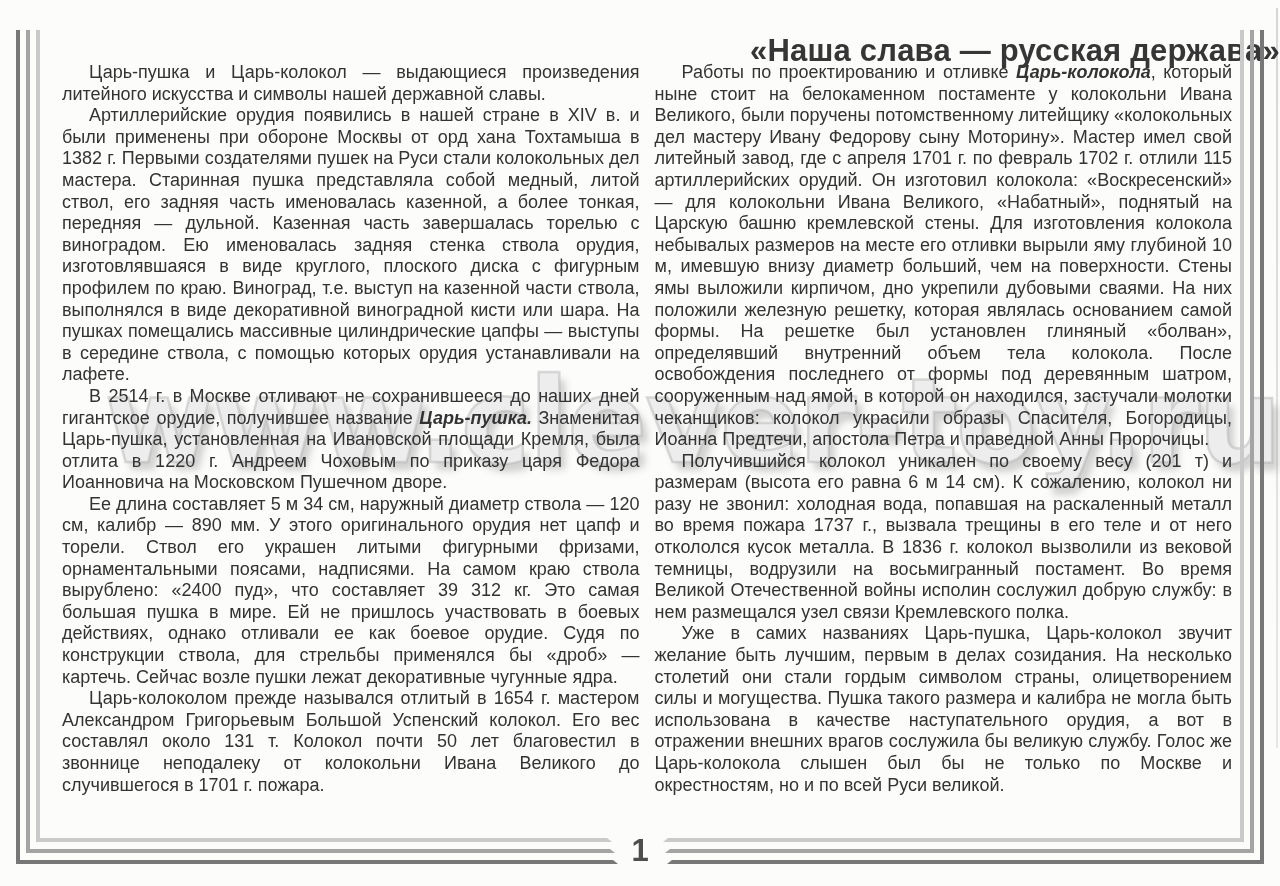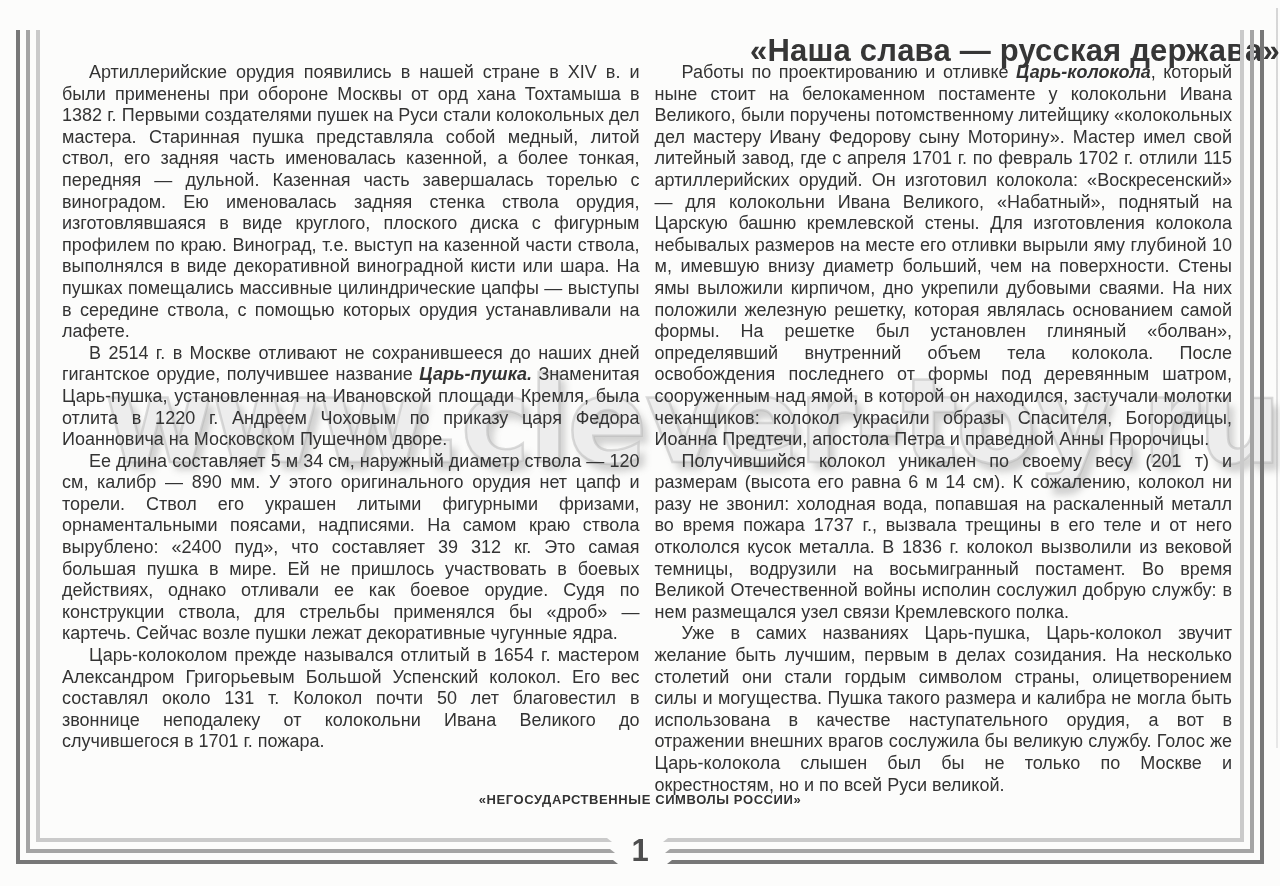--- a/index.html
+++ b/index.html
@@ -91,34 +91,34 @@
 <body>
 
 <div class="scan-edge"></div>
 
 <div class="watermark">www.clever-toy.ru</div>
 
 <h1 class="title">«Наша слава — русская держава»</h1>
 
 <div class="columns">
   <div class="col">
+      <p><span>Царь-пушка и Царь-колокол — выдающиеся произведения литейного искусства и символы нашей державной славы.</span></p>
       <p><span>Артиллерийские орудия появились в нашей стране в XIV в. и были применены при обороне Москвы от орд хана Тохтамыша в 1382 г. Первыми создателями пушек на Руси стали колокольных дел мастера. Старинная пушка представляла собой медный, литой ствол, его задняя часть именовалась казенной, а более тонкая, передняя — дульной. Казенная часть завершалась торелью с виноградом. Ею именовалась задняя стенка ствола орудия, изготовлявшаяся в виде круглого, плоского диска с фигурным профилем по краю. Виноград, т.е. выступ на казенной части ствола, выполнялся в виде декоративной виноградной кисти или шара. На пушках помещались массивные цилиндрические цапфы — выступы в середине ствола, с помощью которых орудия устанавливали на лафете.</span></p>
       <p><span>В 2514 г. в Москве отливают не сохранившееся до наших дней гигантское орудие, получившее название </span><i>Царь-пушка.</i><span> Знаменитая Царь-пушка, установленная на Ивановской площади Кремля, была отлита в 1220 г. Андреем Чоховым по приказу царя Федора Иоанновича на Московском Пушечном дворе.</span></p>
       <p><span>Ее длина составляет 5 м 34 см, наружный диаметр ствола — 120 см, калибр — 890 мм. У этого оригинального орудия нет цапф и торели. Ствол его украшен литыми фигурными фризами, орнаментальными поясами, надписями. На самом краю ствола вырублено: «2400 пуд», что составляет 39 312 кг. Это самая большая пушка в мире. Ей не пришлось участвовать в боевых действиях, однако отливали ее как боевое орудие. Судя по конструкции ствола, для стрельбы применялся бы «дроб» — картечь. Сейчас возле пушки лежат декоративные чугунные ядра.</span></p>
       <p><span>Царь-колоколом прежде назывался отлитый в 1654 г. мастером Александром Григорьевым Большой Успенский колокол. Его вес составлял около 131 т. Колокол почти 50 лет благовестил в звоннице неподалеку от колокольни Ивана Великого до случившегося в 1701 г. пожара.</span></p>
     </div>
   <div class="col">
       <p><span>Работы по проектированию и отливке </span><i>Царь-колокола</i><span>, который ныне стоит на белокаменном постаменте у колокольни Ивана Великого, были поручены потомственному литейщику «колокольных дел мастеру Ивану Федорову сыну Моторину». Мастер имел свой литейный завод, где с апреля 1701 г. по февраль 1702 г. отлили 115 артиллерийских орудий. Он изготовил колокола: «Воскресенский» — для колокольни Ивана Великого, «Набатный», поднятый на Царскую башню кремлевской стены. Для изготовления колокола небывалых размеров на месте его отливки вырыли яму глубиной 10 м, имевшую внизу диаметр больший, чем на поверхности. Стены ямы выложили кирпичом, дно укрепили дубовыми сваями. На них положили железную решетку, которая являлась основанием самой формы. На решетке был установлен глиняный «болван», определявший внутренний объем тела колокола. После освобождения последнего от формы под деревянным шатром, сооруженным над ямой, в которой он находился, застучали молотки чеканщиков: колокол украсили образы Спасителя, Богородицы, Иоанна Предтечи, апостола Петра и праведной Анны Пророчицы.</span></p>
       <p><span>Получившийся колокол уникален по своему весу (201 т) и размерам (высота его равна 6 м 14 см). К сожалению, колокол ни разу не звонил: холодная вода, попавшая на раскаленный металл во время пожара 1737 г., вызвала трещины в его теле и от него откололся кусок металла. В 1836 г. колокол вызволили из вековой темницы, водрузили на восьмигранный постамент. Во время Великой Отечественной войны исполин сослужил добрую службу: в нем размещался узел связи Кремлевского полка.</span></p>
       <p><span>Уже в самих названиях Царь-пушка, Царь-колокол звучит желание быть лучшим, первым в делах созидания. На несколько столетий они стали гордым символом страны, олицетворением силы и могущества. Пушка такого размера и калибра не могла быть использована в качестве наступательного орудия, а вот в отражении внешних врагов сослужила бы великую службу. Голос же Царь-колокола слышен был бы не только по Москве и окрестностям, но и по всей Руси великой.</span></p>
     </div>
 </div>
 
 <div class="footer">
-  <div class="series">«НЕГОСУДАРСТВЕННЫЕ СИМВОЛЫ РОССИИ»</div>
 </div>
 
 <div class="fl v vl-outer c-outer"></div>
 <div class="fl v vl-mid   c-mid"></div>
 <div class="fl v vl-inner c-inner"></div>
 <div class="fl v vr-outer c-outer"></div>
 <div class="fl v vr-mid   c-mid"></div>
 <div class="fl v vr-inner c-inner"></div>
 <div class="fl h hb-inner hl-inner c-inner"></div>
 <div class="fl h hb-mid   hl-mid   c-mid"></div>

